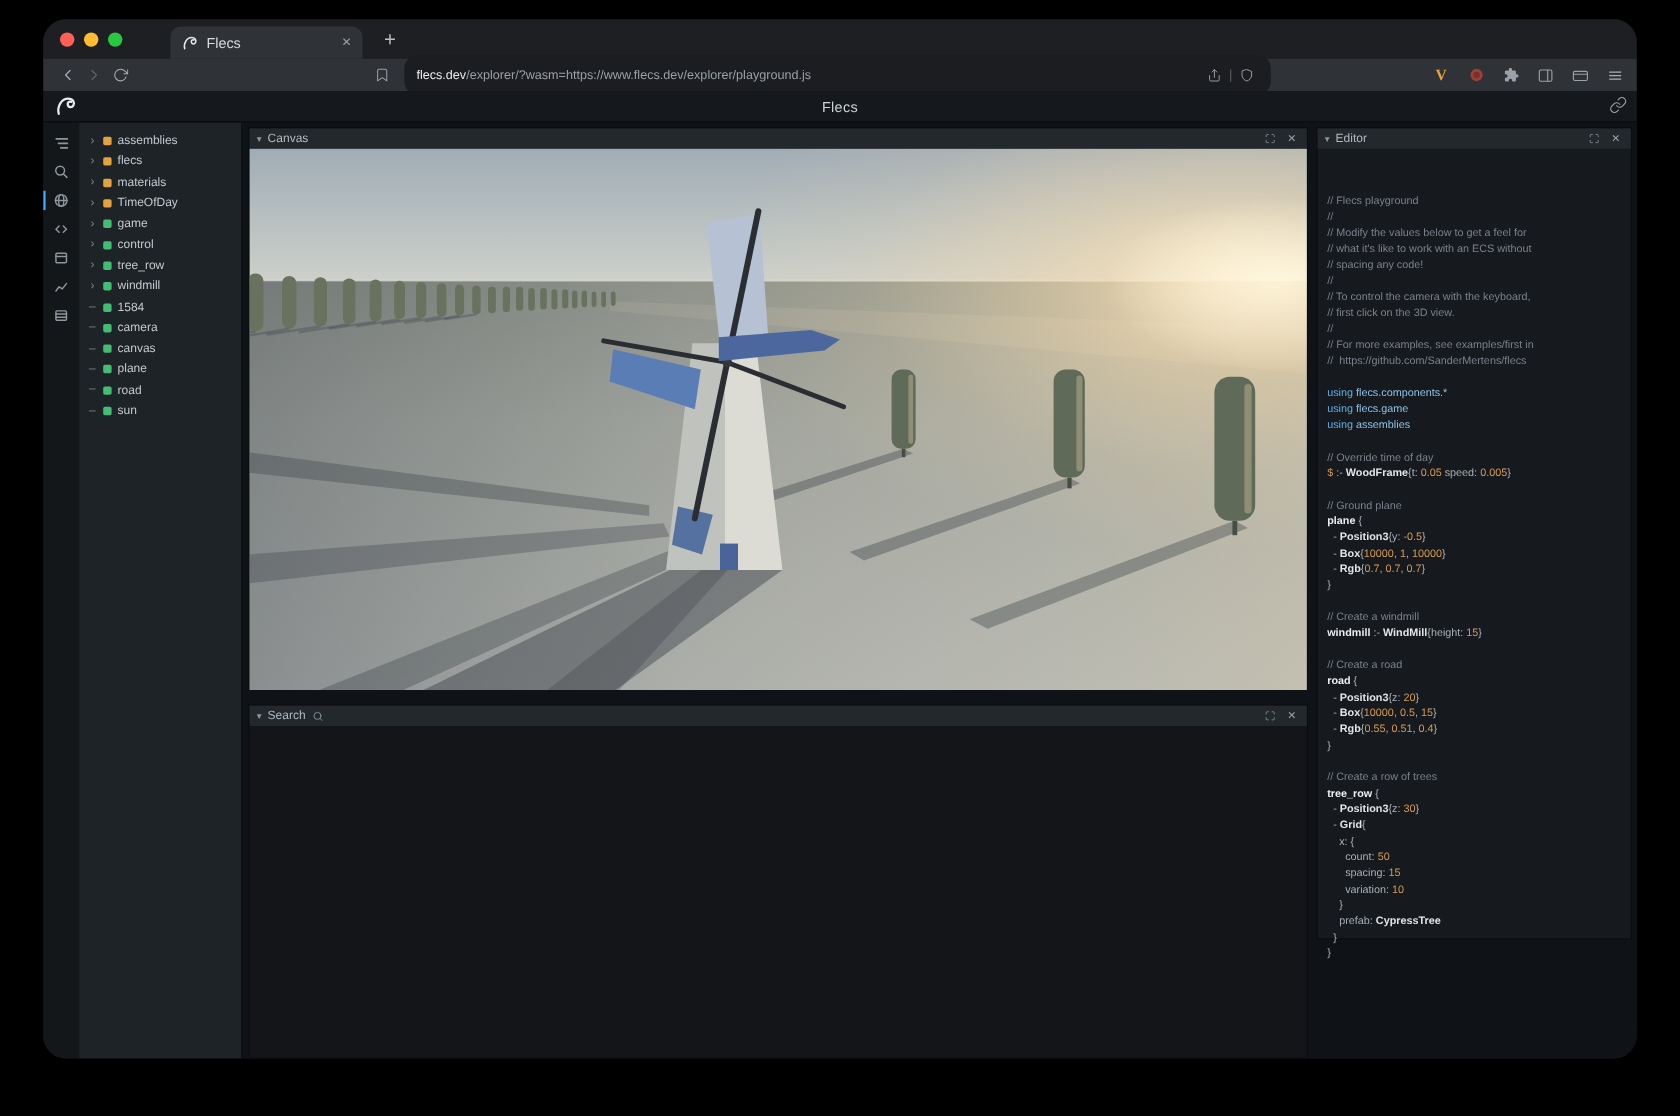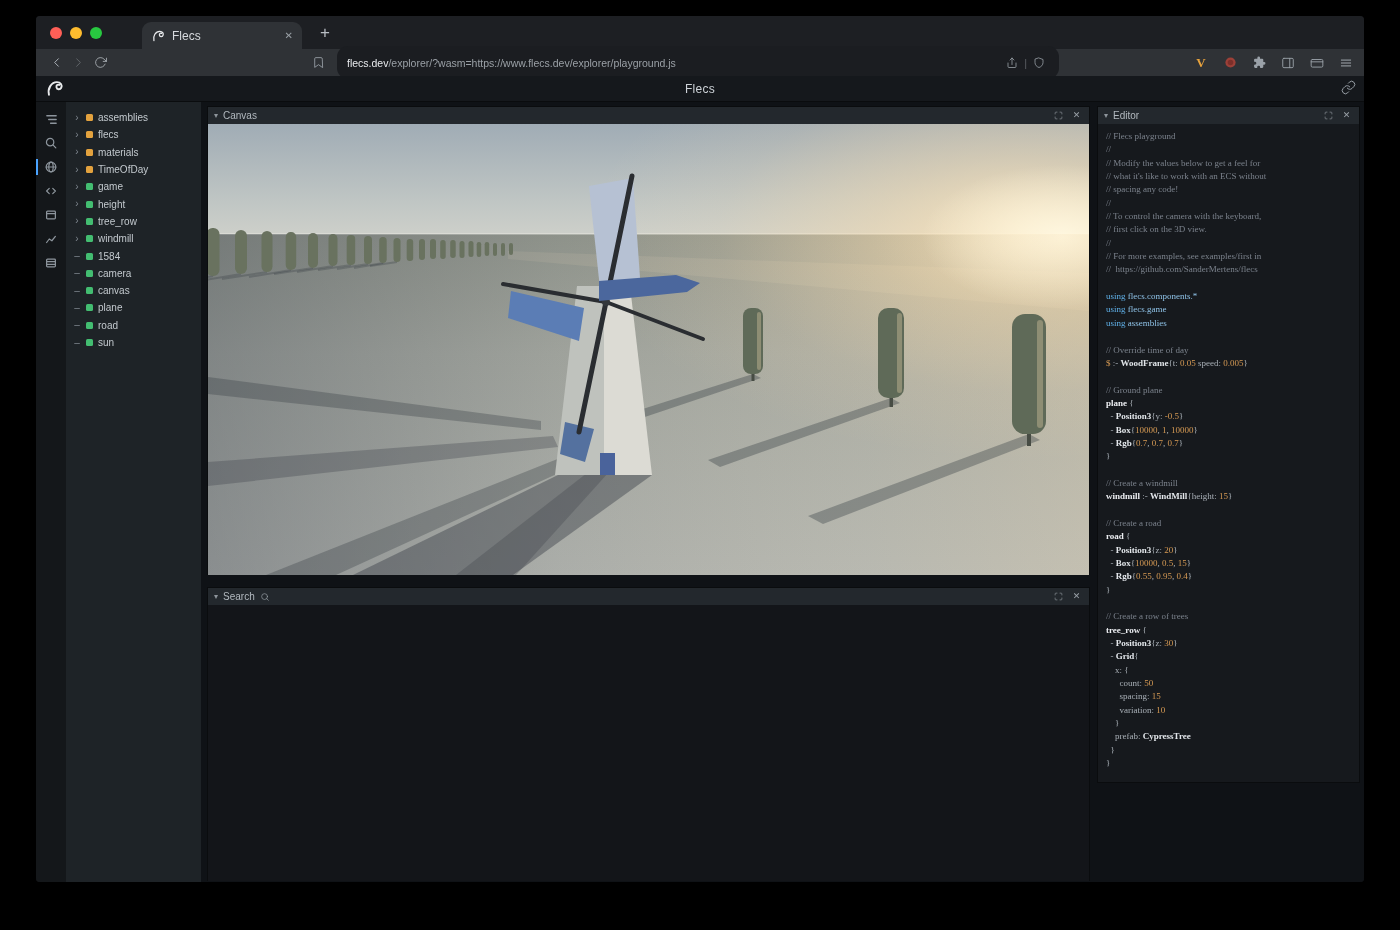--- a/index.html
+++ b/index.html
@@ -1,21 +1,21 @@
 <!DOCTYPE html>
 <html style="--entity-orange: #e3a23e; --entity-green: #43bd71; --accent-blue: #4aa3ff; --traffic-red: #ff5f57; --traffic-yellow: #febc2e; --traffic-green: #28c840;"><head>
 <meta charset="utf-8">
 <style>
   * { margin:0; padding:0; box-sizing:border-box; }
   html,body { width:1400px; height:930px; background:#000; overflow:hidden;
               font-family:"Liberation Sans", sans-serif; }
 
   
   .window { position:absolute; left:36px; top:16px; width:1328px; height:866px;
-            background:#17191c; border-radius:4px; overflow:hidden;
+            background:#17191c; border-radius:19px; overflow:hidden;
             box-shadow:0 25px 70px rgba(0,0,0,.85); }
 
   .tabbar { height:33px; background:#1d1f23; display:flex; align-items:flex-end; }
   .traffic { display:flex; gap:8px; padding:0 14px 0 14px; align-self:center; }
   .dot { width:12px; height:12px; border-radius:50%; }
   .dot.red    { background:var(--traffic-red,#ff5f57); }
   .dot.yellow { background:var(--traffic-yellow,#febc2e); }
   .dot.green  { background:var(--traffic-green,#28c840); }
 
   .tab { margin-left:26px; width:160px; height:27px; background:#2f3236;
@@ -81,22 +81,22 @@
             color:#9aa1a8; font-size:9px; line-height:1; }
 
   .canvas-panel { left:6px; top:4px; width:883px; height:469px; }
   .canvas-view { position:relative; width:881px; height:451px; overflow:hidden; background:#9aa5ac; }
   .canvas-view svg { display:block; width:100%; height:100%; }
 
   .search-panel { left:6px; top:485px; width:883px; height:294px; background:#131519; }
   .search-content { height:276px; background:#131519; }
 
   .editor-panel { left:896px; top:4px; width:263px; height:677px; background:#16191d; }
-  .code { padding:6px 4px 6px 8px; font-family:Liberation Serif, serif;
-          font-size:9px; line-height:13.35px; }
+  .code { padding:6px 4px 6px 8px; font-family:Liberation Sans, sans-serif;
+          font-size:9px; line-height:13.35px;margin-top:31px; }
   .code-line { white-space:pre; }
   .code .c { color:#7b828c; }
   .code .k { color:#5fb0e8; }
   .code .m { color:#8fc3e8; }
   .code .e { color:#eceef2; font-weight:bold; }
   .code .t { color:#e2e6ea; font-weight:bold; }
   .code .p { color:#a9b0b7; }
   .code .n { color:#d69a54; }
 </style>
 </head>
@@ -281,21 +281,21 @@
             <span class="tl">TimeOfDay</span>
           </div>
           <div class="tree-row">
             <span class="tw">›</span>
             <span class="sq green"></span>
             <span class="tl">game</span>
           </div>
           <div class="tree-row">
             <span class="tw">›</span>
             <span class="sq green"></span>
-            <span class="tl">height</span>
+            <span class="tl">control</span>
           </div>
           <div class="tree-row">
             <span class="tw">›</span>
             <span class="sq green"></span>
             <span class="tl">tree_row</span>
           </div>
           <div class="tree-row">
             <span class="tw">›</span>
             <span class="sq green"></span>
             <span class="tl">windmill</span>
@@ -526,21 +526,21 @@
               <div class="code-line"><span class="p">  - </span><span class="t">Rgb</span><span class="p">{</span><span class="n">0.7</span><span class="p">, </span><span class="n">0.7</span><span class="p">, </span><span class="n">0.7</span><span class="p">}</span></div>
               <div class="code-line"><span class="p">}</span></div>
               <div class="code-line">&nbsp;</div>
               <div class="code-line"><span class="c">// Create a windmill</span></div>
               <div class="code-line"><span class="e">windmill</span><span class="p"> :- </span><span class="t">WindMill</span><span class="p">{height: </span><span class="n">15</span><span class="p">}</span></div>
               <div class="code-line">&nbsp;</div>
               <div class="code-line"><span class="c">// Create a road</span></div>
               <div class="code-line"><span class="e">road</span><span class="p"> {</span></div>
               <div class="code-line"><span class="p">  - </span><span class="t">Position3</span><span class="p">{z: </span><span class="n">20</span><span class="p">}</span></div>
               <div class="code-line"><span class="p">  - </span><span class="t">Box</span><span class="p">{</span><span class="n">10000</span><span class="p">, </span><span class="n">0.5</span><span class="p">, </span><span class="n">15</span><span class="p">}</span></div>
-              <div class="code-line"><span class="p">  - </span><span class="t">Rgb</span><span class="p">{</span><span class="n">0.55</span><span class="p">, </span><span class="n">0.95</span><span class="p">, </span><span class="n">0.4</span><span class="p">}</span></div>
+              <div class="code-line"><span class="p">  - </span><span class="t">Rgb</span><span class="p">{</span><span class="n">0.55</span><span class="p">, </span><span class="n">0.51</span><span class="p">, </span><span class="n">0.4</span><span class="p">}</span></div>
               <div class="code-line"><span class="p">}</span></div>
               <div class="code-line">&nbsp;</div>
               <div class="code-line"><span class="c">// Create a row of trees</span></div>
               <div class="code-line"><span class="e">tree_row</span><span class="p"> {</span></div>
               <div class="code-line"><span class="p">  - </span><span class="t">Position3</span><span class="p">{z: </span><span class="n">30</span><span class="p">}</span></div>
               <div class="code-line"><span class="p">  - </span><span class="t">Grid</span><span class="p">{</span></div>
               <div class="code-line"><span class="p">    x: {</span></div>
               <div class="code-line"><span class="p">      count: </span><span class="n">50</span></div>
               <div class="code-line"><span class="p">      spacing: </span><span class="n">15</span></div>
               <div class="code-line"><span class="p">      variation: </span><span class="n">10</span></div>

